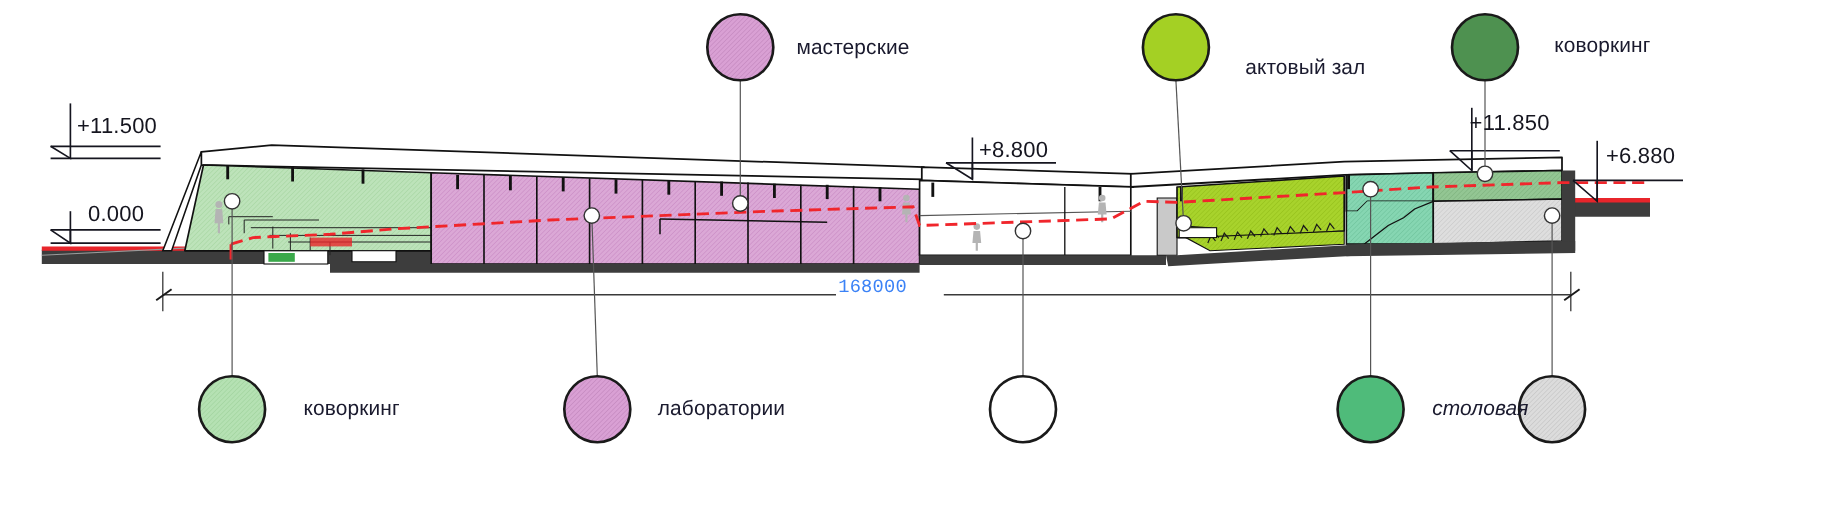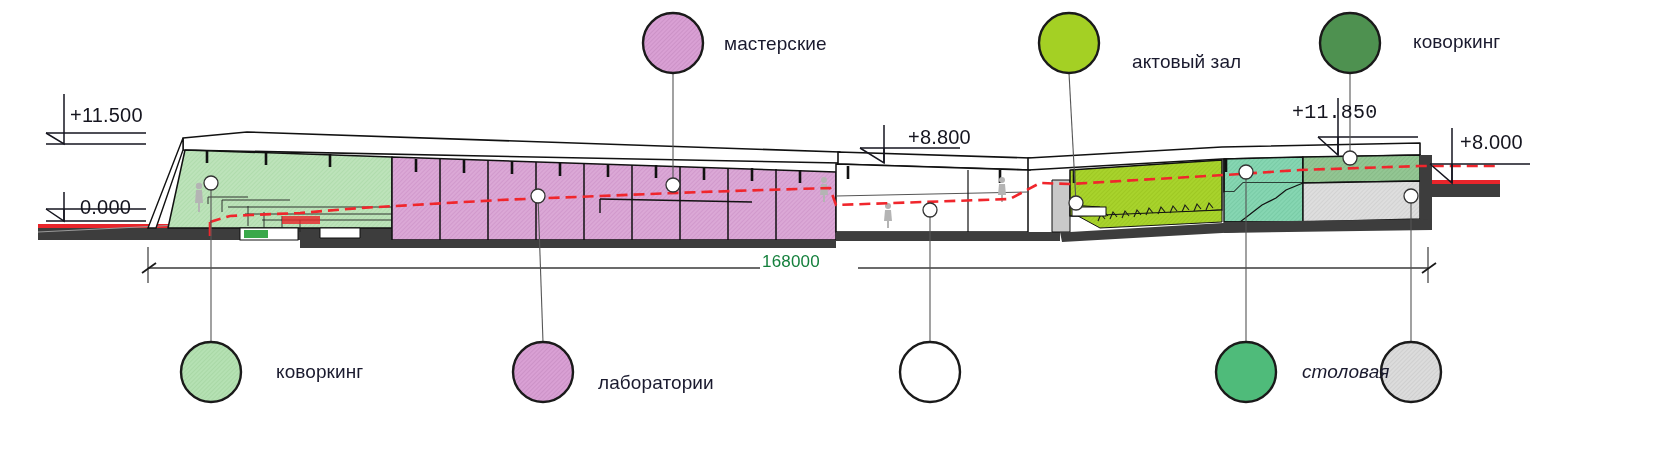--- a/index.html
+++ b/index.html
@@ -40,23 +40,23 @@
   .elev-label {
     position: absolute;
     font-family: "Liberation Sans", sans-serif;
     font-size: 20px;
     color: #15151f;
     font-weight: 400;
     letter-spacing: 0.2px;
   }
   .dim-label {
     position: absolute;
-    font-family: Liberation Sans, sans-serif;
+    font-family: Liberation Mono, monospace;
     font-size: 17px;
-    color: #15803d;
+    color: #3b82f6;
     letter-spacing: 0.2px;
   }
 </style>
 </head>
 <body>
 
 <div id="stage">
 
   <svg id="drawing" viewBox="0 0 1680 459">
     <defs>
@@ -337,28 +337,28 @@
       <circle cx="1350" cy="43" r="30" fill="#4e9150" stroke="#1a1a1a" stroke-width="2.4"></circle>
       <circle cx="211" cy="372" r="30" fill="url(#hatchCircGreen)" stroke="#1a1a1a" stroke-width="2.4"></circle>
       <circle cx="543" cy="372" r="30" fill="url(#hatchCircPink)" stroke="#1a1a1a" stroke-width="2.4"></circle>
       <circle cx="930" cy="372" r="30" fill="#ffffff" stroke="#1a1a1a" stroke-width="2.4"></circle>
       <circle cx="1246" cy="372" r="30" fill="#4fbb7a" stroke="#1a1a1a" stroke-width="2.4"></circle>
       <circle cx="1411" cy="372" r="30" fill="url(#hatchCircGray)" stroke="#1a1a1a" stroke-width="2.4"></circle>
     </g>
   </svg>
 
   <div class="elev-label" style="left:70px; top:104px;">+11.500</div>
-  <div class="elev-label" style="left:80px; top:196px;">0.000</div>
-  <div class="elev-label" style="left:890px; top:126px;margin-left:18px;">+8.800</div>
-  <div class="elev-label" style="left:1292px; top:101px;font-family:Liberation Mono, monospace;">+11.850</div>
-  <div class="elev-label" style="left:1460px; top:131px;">+8.000</div>
+  <div class="elev-label" style="left:80px; top:184px;">0.000</div>
+  <div class="elev-label" style="left:890px; top:126px;">+8.800</div>
+  <div class="elev-label" style="left:1336px; top:101px;">+11.850</div>
+  <div class="elev-label" style="left:1460px; top:131px;">+6.880</div>
 
   <div class="dim-label" style="left:762px; top:252px;">168000</div>
 
   <div class="legend-label" style="left:703px; top:33px;">мастерские</div>
   <div class="legend-label" style="left:1111px; top:31px;margin-top:20px;">актовый зал</div>
   <div class="legend-label" style="left:1392px; top:31px;text-align:center;">коворкинг</div>
 
   <div class="legend-label" style="left:255px; top:361px;">коворкинг</div>
-  <div class="legend-label" style="left:577px; top:372px;">лаборатории</div>
+  <div class="legend-label" style="left:577px; top:361px;">лаборатории</div>
   <div class="legend-label" style="left:1281px; top:361px;font-style:italic;">столовая</div>
 
 </div>
 
 </body></html>

